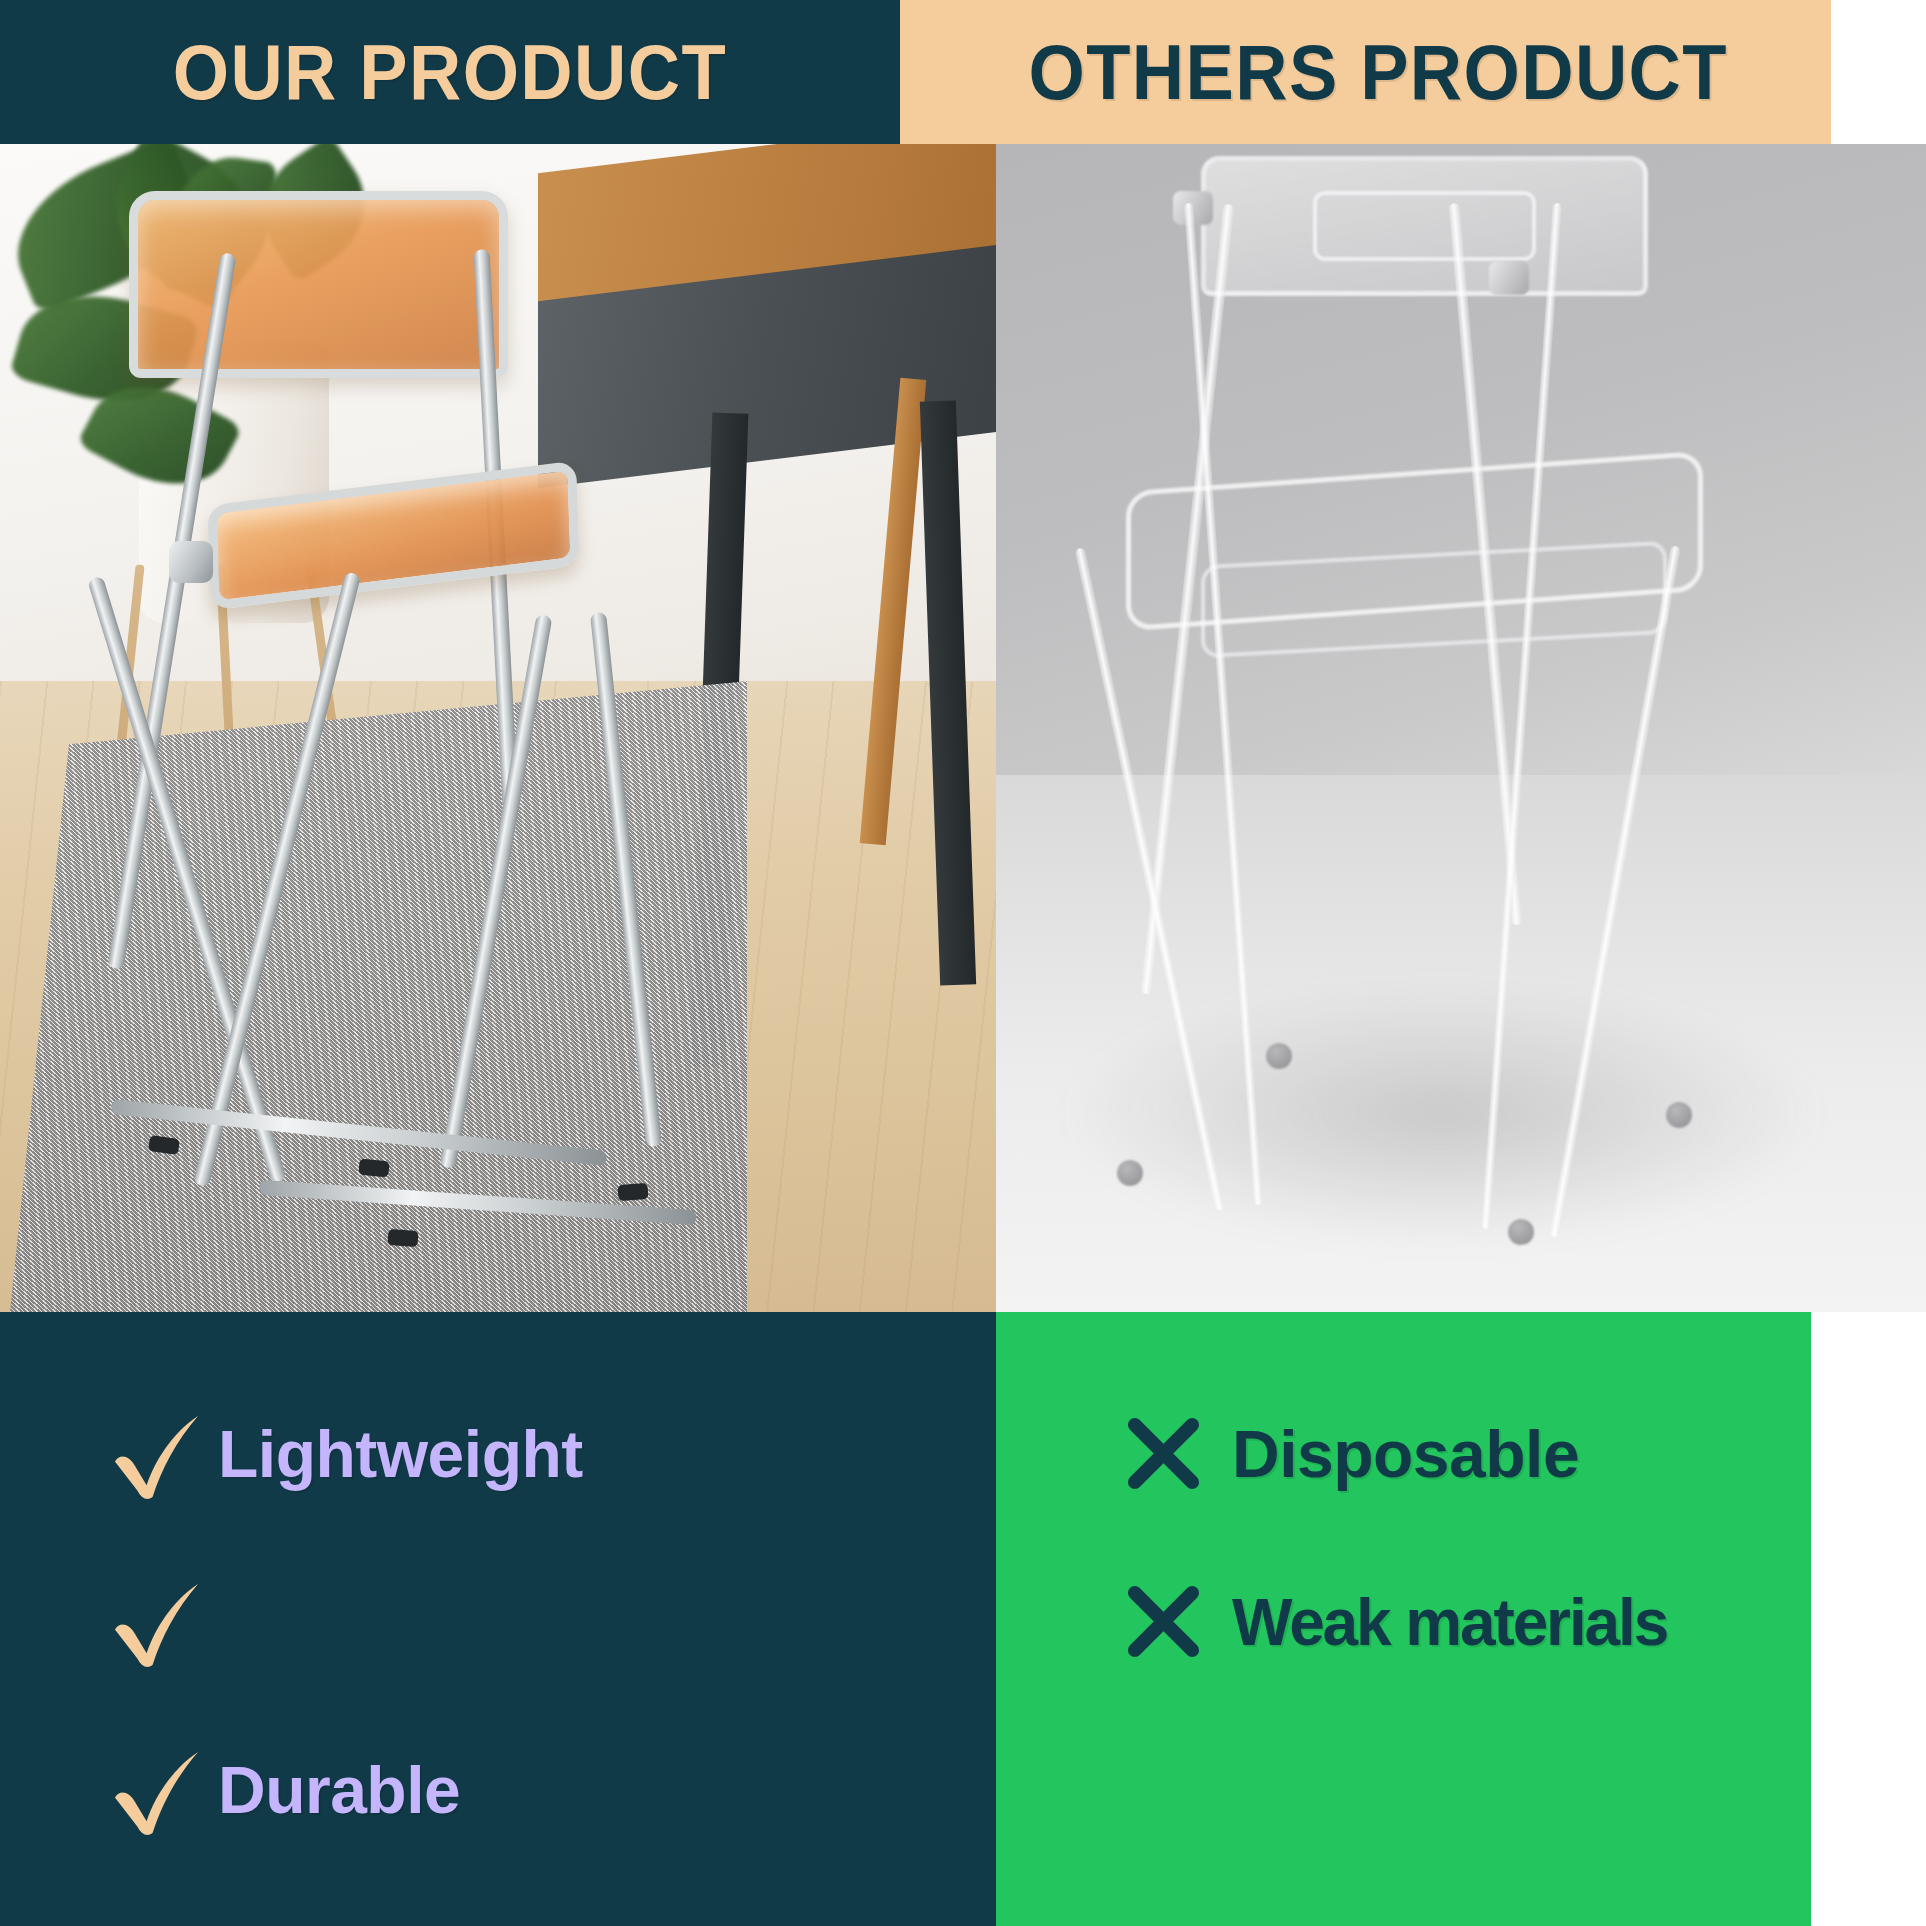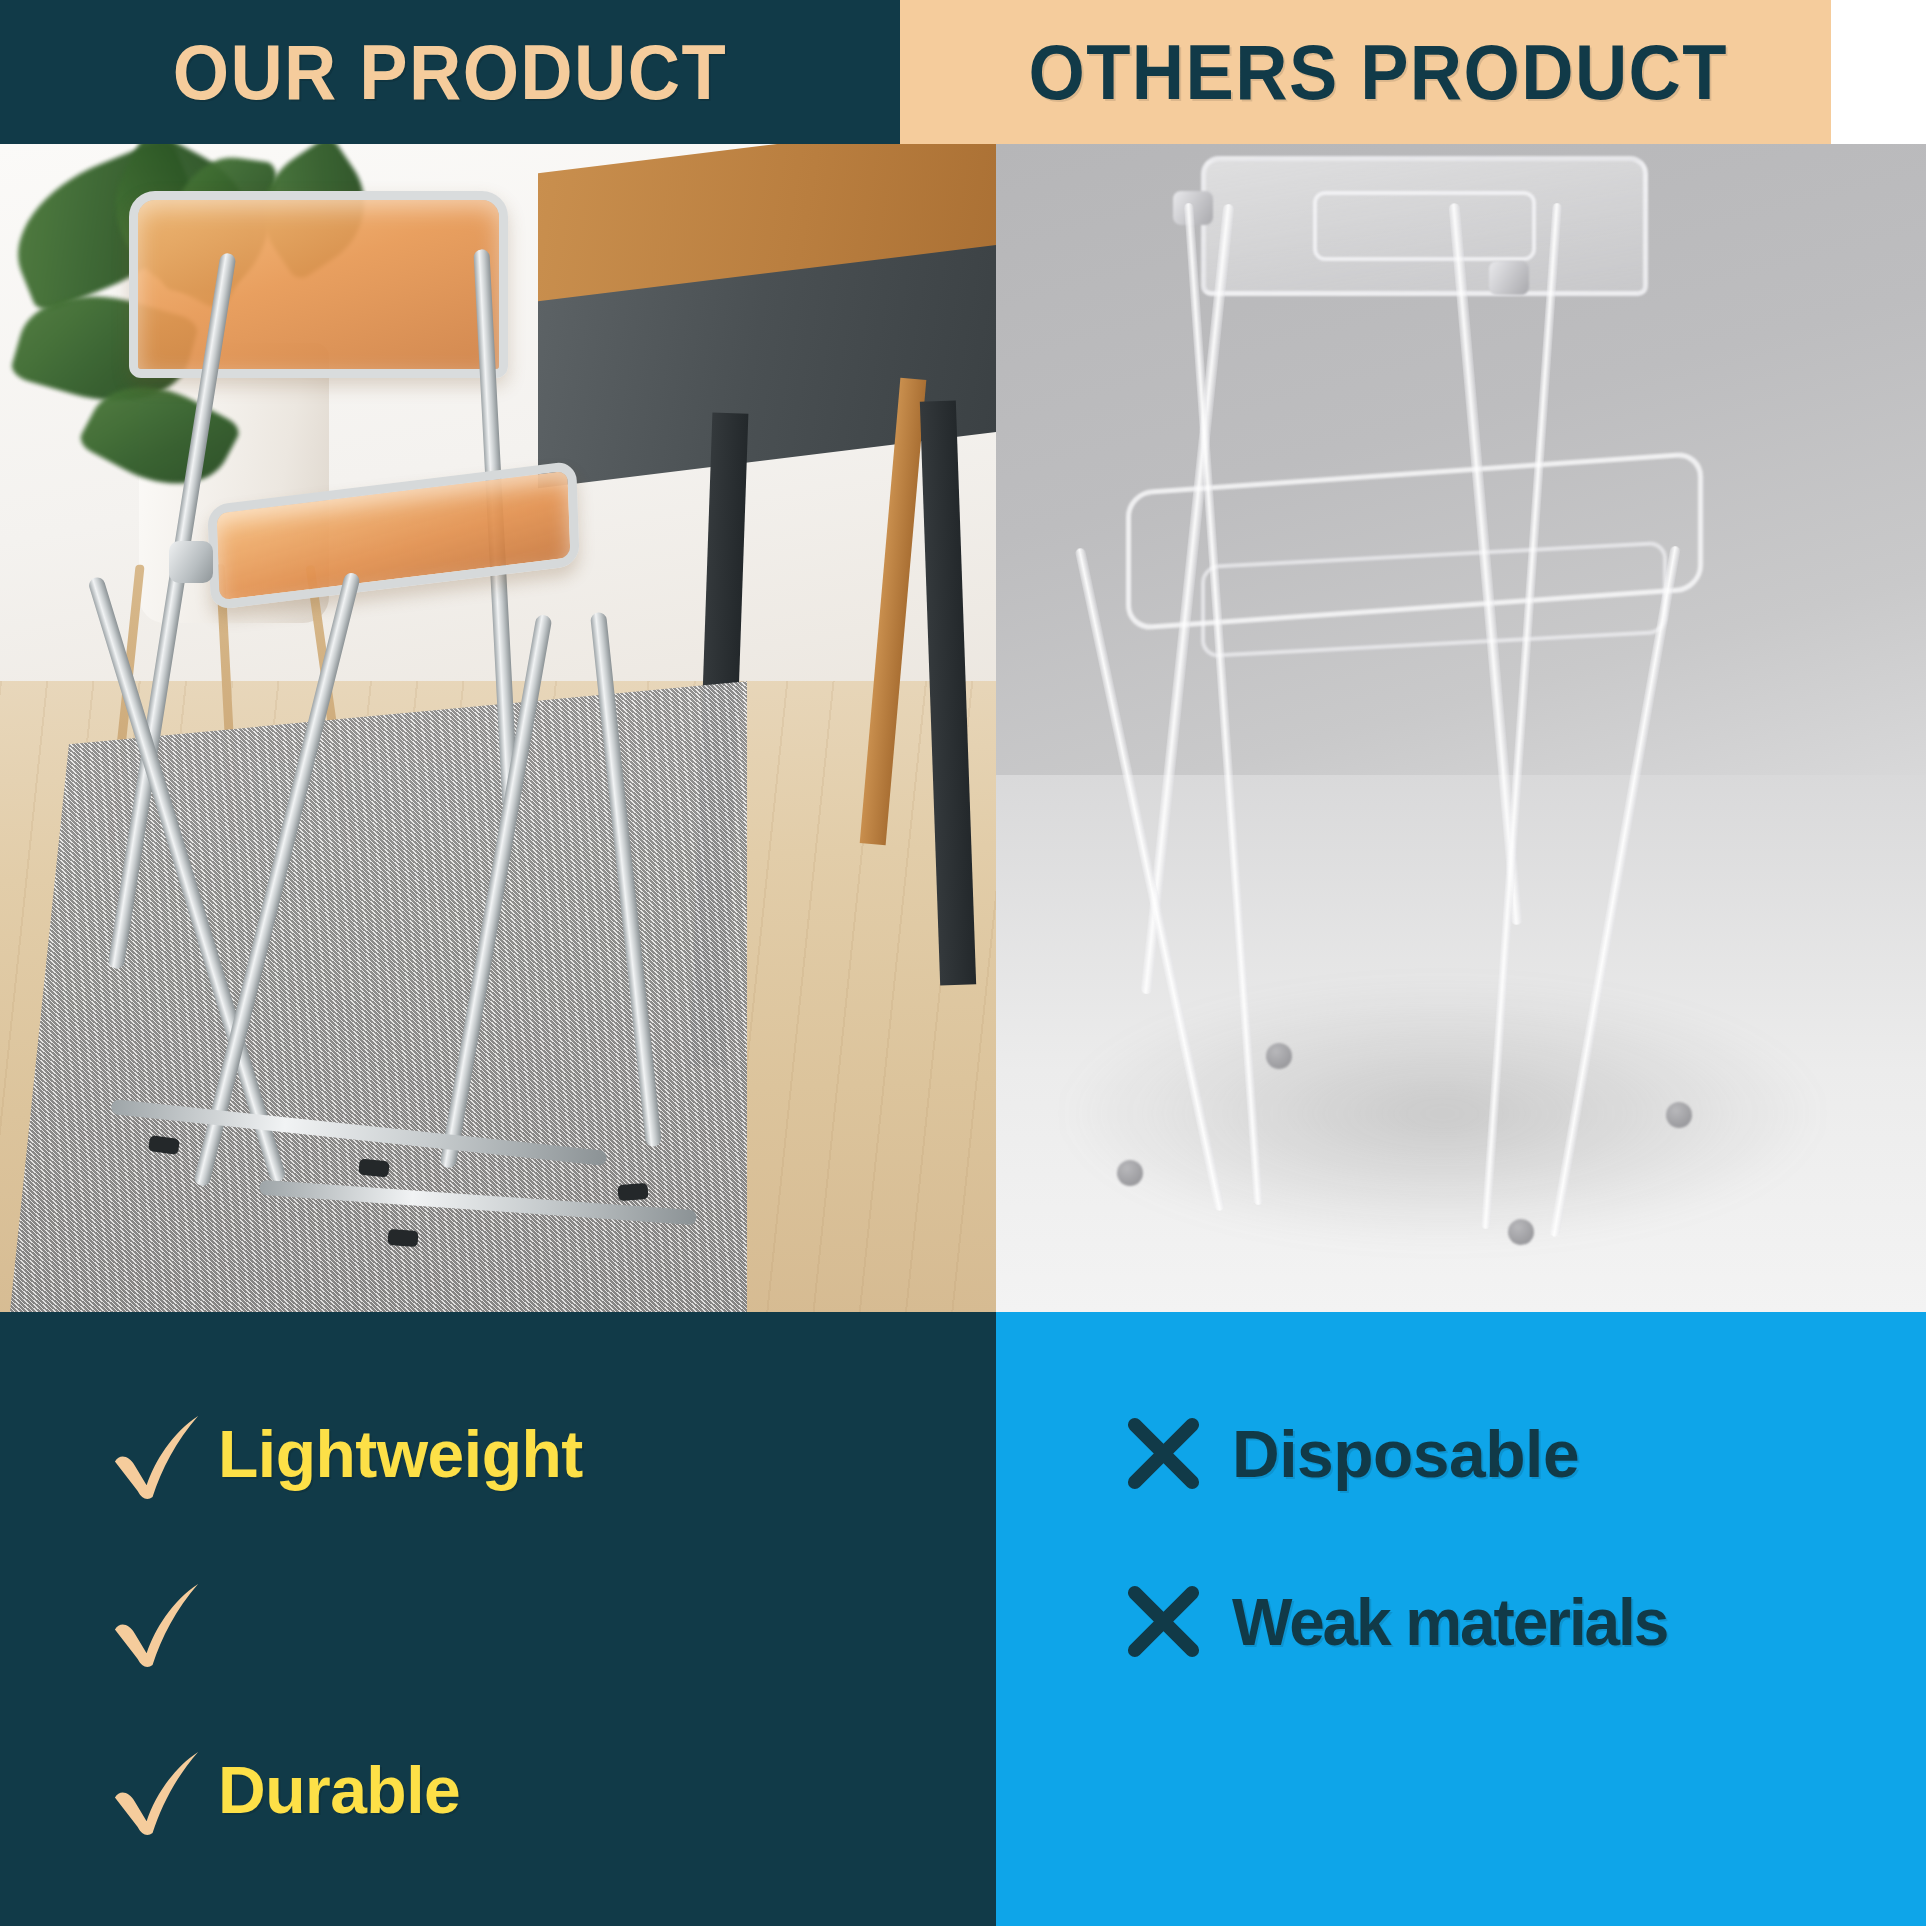--- a/index.html
+++ b/index.html
@@ -293,22 +293,22 @@
     flex-direction: column;
     justify-content: flex-start;
     gap: 59px;
   }
   .footer-left {
     width: 996px;
     background: #113a48;
     padding-left: 107px;
   }
   .footer-right {
-    width: 931px;
-    background: #0ea5e9;
+    width: 815px;
+    background: #22c55e;
     padding-left: 125px;
     position: relative;
   }
   .footer-right::before {
     content: "";
     position: absolute;
     left: 0; top: 0; width: 0; height: 100%;
     background: #113a48;
   }
 
@@ -325,21 +325,21 @@
     justify-content: flex-start;
   }
   .feature-label {
     font-weight: bold;
     font-size: 66px;
     line-height: 1;
     letter-spacing: -0.5px;
     white-space: nowrap;
     text-shadow: 2px 2px 0 rgba(0,0,0,0.10);
   }
-  .label-pos { color: #fde047; }
+  .label-pos { color: #c4b5fd; }
   .label-neg { color: #113a48; }
   .label-tight { letter-spacing: -2.2px; transform: scaleX(0.97); transform-origin: left center; }
 </style>
 </head>
 <body>
 
 <div id="page">
 
   <div class="header">
     <div class="header-cell header-left">

